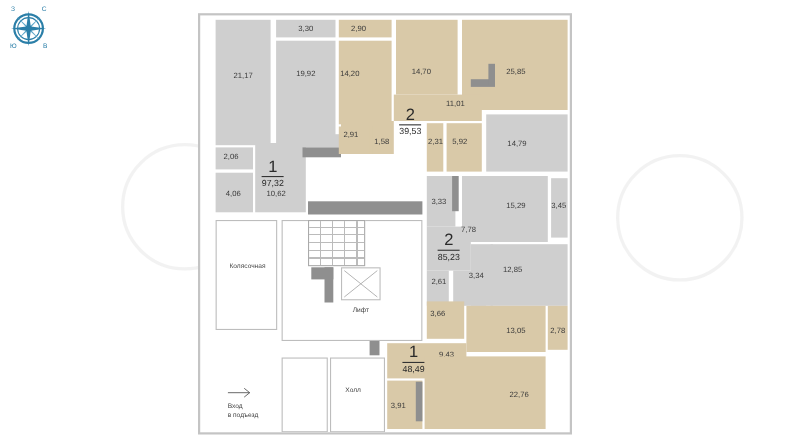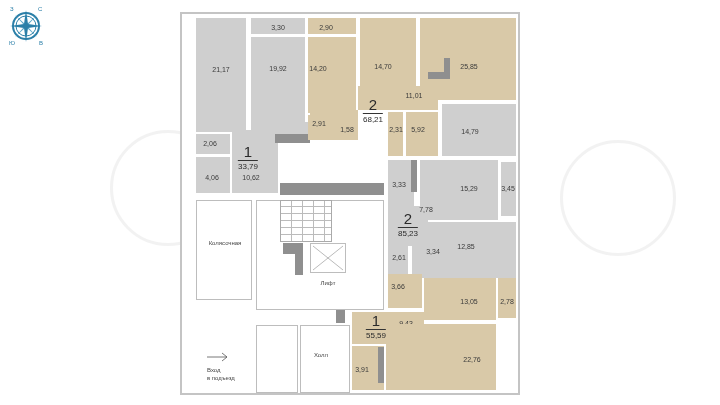--- a/index.html
+++ b/index.html
@@ -64,21 +64,21 @@
   <div class="room-gray" style="left:196px;top:157px;width:34px;height:36px;"></div>
   <span class="lbl" style="left:212px;top:177px;">4,06</span>
 
   <div class="room-gray" style="left:232px;top:130px;width:46px;height:63px;"></div>
   <div class="room-gray" style="left:270px;top:122px;width:40px;height:12px;"></div>
   <div class="dark" style="left:275px;top:134px;width:35px;height:9px;"></div>
   <span class="lbl" style="left:251px;top:177px;">10,62</span>
 
   <div class="apt" style="left:248px;top:145px;">
     <span class="n">1</span>
-    <span class="a">33,79</span>
+    <span class="a">97,32</span>
   </div>
 </div>
 
 <div>
   <div class="room-tan" style="left:308px;top:18px;width:48px;height:16px;"></div>
   <span class="lbl" style="left:326px;top:27px;">2,90</span>
 
   <div class="room-tan" style="left:308px;top:37px;width:48px;height:76px;"></div>
   <span class="lbl" style="left:318px;top:68px;">14,20</span>
 
@@ -102,21 +102,21 @@
   <span class="lbl" style="left:347px;top:129px;">1,58</span>
 
   <div class="room-tan" style="left:388px;top:112px;width:15px;height:44px;"></div>
   <span class="lbl" style="left:396px;top:129px;">2,31</span>
 
   <div class="room-tan" style="left:406px;top:112px;width:32px;height:44px;"></div>
   <span class="lbl" style="left:418px;top:129px;">5,92</span>
 
   <div class="apt" style="left:373px;top:98px;">
     <span class="n">2</span>
-    <span class="a">68,21</span>
+    <span class="a">39,53</span>
   </div>
 </div>
 
 <div>
   <div class="room-gray" style="left:442px;top:104px;width:74px;height:52px;"></div>
   <span class="lbl" style="left:470px;top:131px;">14,79</span>
 
   <div class="room-gray" style="left:388px;top:160px;width:26px;height:46px;"></div>
   <div class="dark" style="left:411px;top:160px;width:6px;height:32px;"></div>
   <span class="lbl" style="left:399px;top:184px;">3,33</span>
@@ -161,21 +161,21 @@
 
   <div class="room-tan" style="left:352px;top:346px;width:32px;height:44px;"></div>
   <div class="dark" style="left:378px;top:347px;width:6px;height:36px;"></div>
   <span class="lbl" style="left:362px;top:369px;">3,91</span>
 
   <div class="room-tan" style="left:386px;top:324px;width:110px;height:66px;"></div>
   <span class="lbl" style="left:472px;top:359px;">22,76</span>
 
   <div class="apt" style="left:376px;top:314px;">
     <span class="n">1</span>
-    <span class="a">55,59</span>
+    <span class="a">48,49</span>
   </div>
 </div>
 
 <div class="room-white" style="left:196px;top:200px;width:56px;height:100px;"></div>
 <span class="smalltxt" style="left:225px;top:243px;">Колясочная</span>
 
 <div class="room-white" style="left:256px;top:200px;width:128px;height:110px;"></div>
 <div class="dark" style="left:280px;top:183px;width:104px;height:12px;"></div>
 <div class="stairs" style="left:280px;top:200px;width:52px;height:42px;"></div>
 <div class="dark" style="left:283px;top:243px;width:20px;height:11px;"></div>

